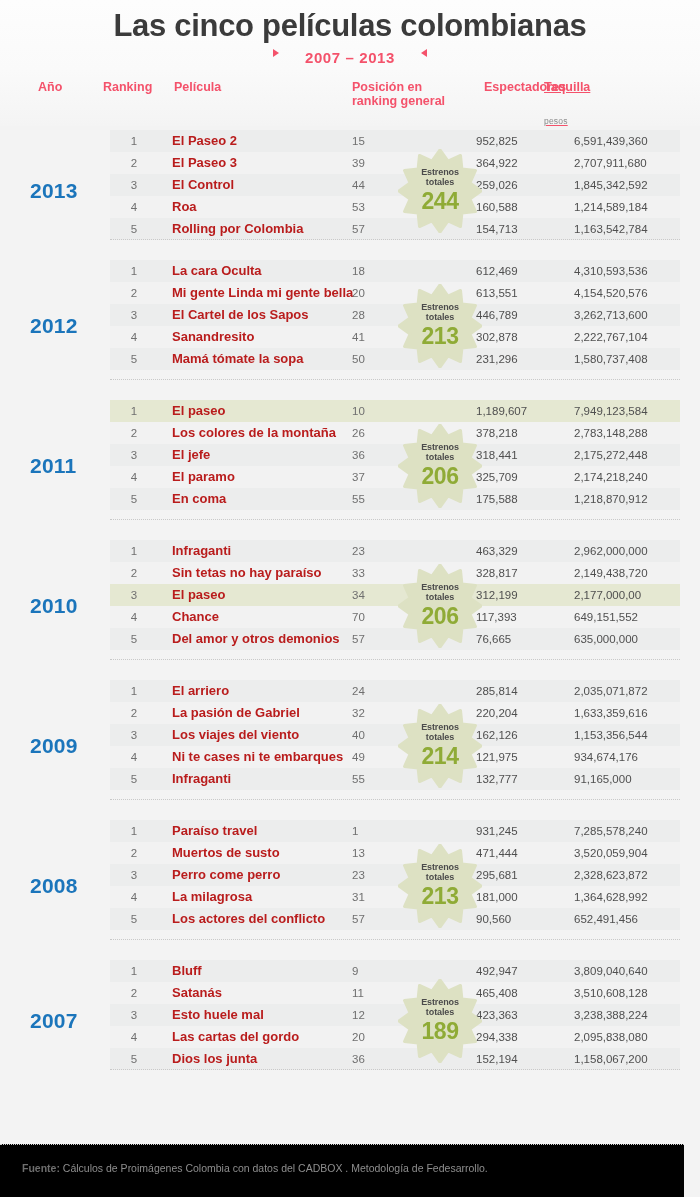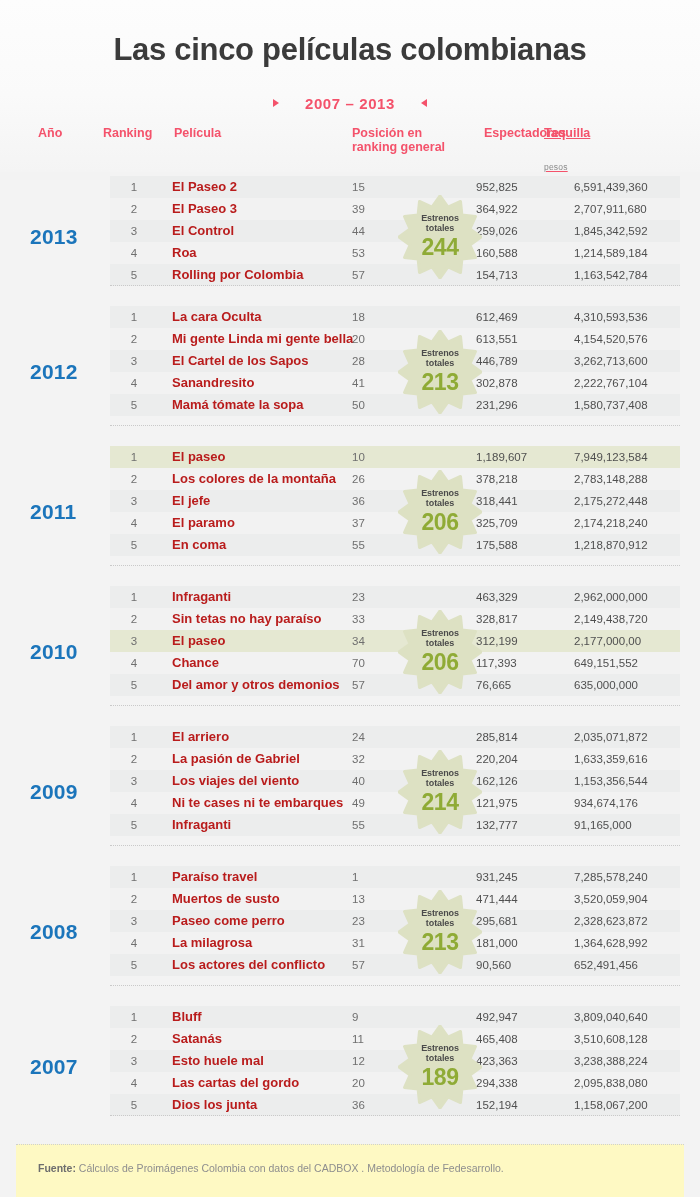--- a/index.html
+++ b/index.html
@@ -16,39 +16,38 @@
     position: relative;
     width: 700px;
     height: 1197px;
     background: #f3f3f3;
     overflow: hidden;
   }
 
   
   .header {
     position: relative;
-    padding-top: 32px;
+    padding-top: 8px;
     background: linear-gradient(to bottom, #fdfdfd 0%, #fafafa 55%, #f4f4f4 100%);
   }
   .title {
     text-align: center;
     color: #3b3b3b;
     font-family: "Liberation Sans", sans-serif;
     font-size: 31px;
     line-height: 1.18;
     font-weight: bold;
     letter-spacing: -0.3px;
     padding: 0 40px;
   }
   .title .l2 { display: block; }
 
   .range-row {
-    margin-top: 26px;
+    margin-top: 4px;
     display: flex;
-    align-items: center;
     justify-content: center;
     gap: 26px;
   }
   .range-text {
     color: #f4526b;
     font-size: 15px;
     font-weight: bold;
     letter-spacing: 0.6px;
   }
   .tri {
@@ -209,23 +208,22 @@
     bottom: 16px;
     height: 0;
     border-top: 1px dotted #c9c9c9;
   }
 
   
   .footer {
     position: absolute;
     left: 0; right: 16px; bottom: 0;
     height: 52px;
-    background: #fef9c3;
+    background: #000000;
     border-top: 1px dotted #cfcfcf;
-    margin-left: 16px;
   }
   .footer-txt {
     position: absolute;
     left: 22px;
     top: 17px;
     font-size: 10.5px;
     color: #8e8e8e;
   }
   .footer-lbl { font-weight: bold; color: #6d6d6d; }
 </style>
@@ -529,21 +527,21 @@
           </div>
           <div class="row even">
             <div class="c-rank">2</div>
             <div class="c-title">Muertos de susto</div>
             <div class="c-pos">13</div>
             <div class="c-esp">471,444</div>
             <div class="c-taq">3,520,059,904</div>
           </div>
           <div class="row odd">
             <div class="c-rank">3</div>
-            <div class="c-title">Paseo come perro</div>
+            <div class="c-title">Perro come perro</div>
             <div class="c-pos">23</div>
             <div class="c-esp">295,681</div>
             <div class="c-taq">2,328,623,872</div>
           </div>
           <div class="row even">
             <div class="c-rank">4</div>
             <div class="c-title">La milagrosa</div>
             <div class="c-pos">31</div>
             <div class="c-esp">181,000</div>
             <div class="c-taq">1,364,628,992</div>

